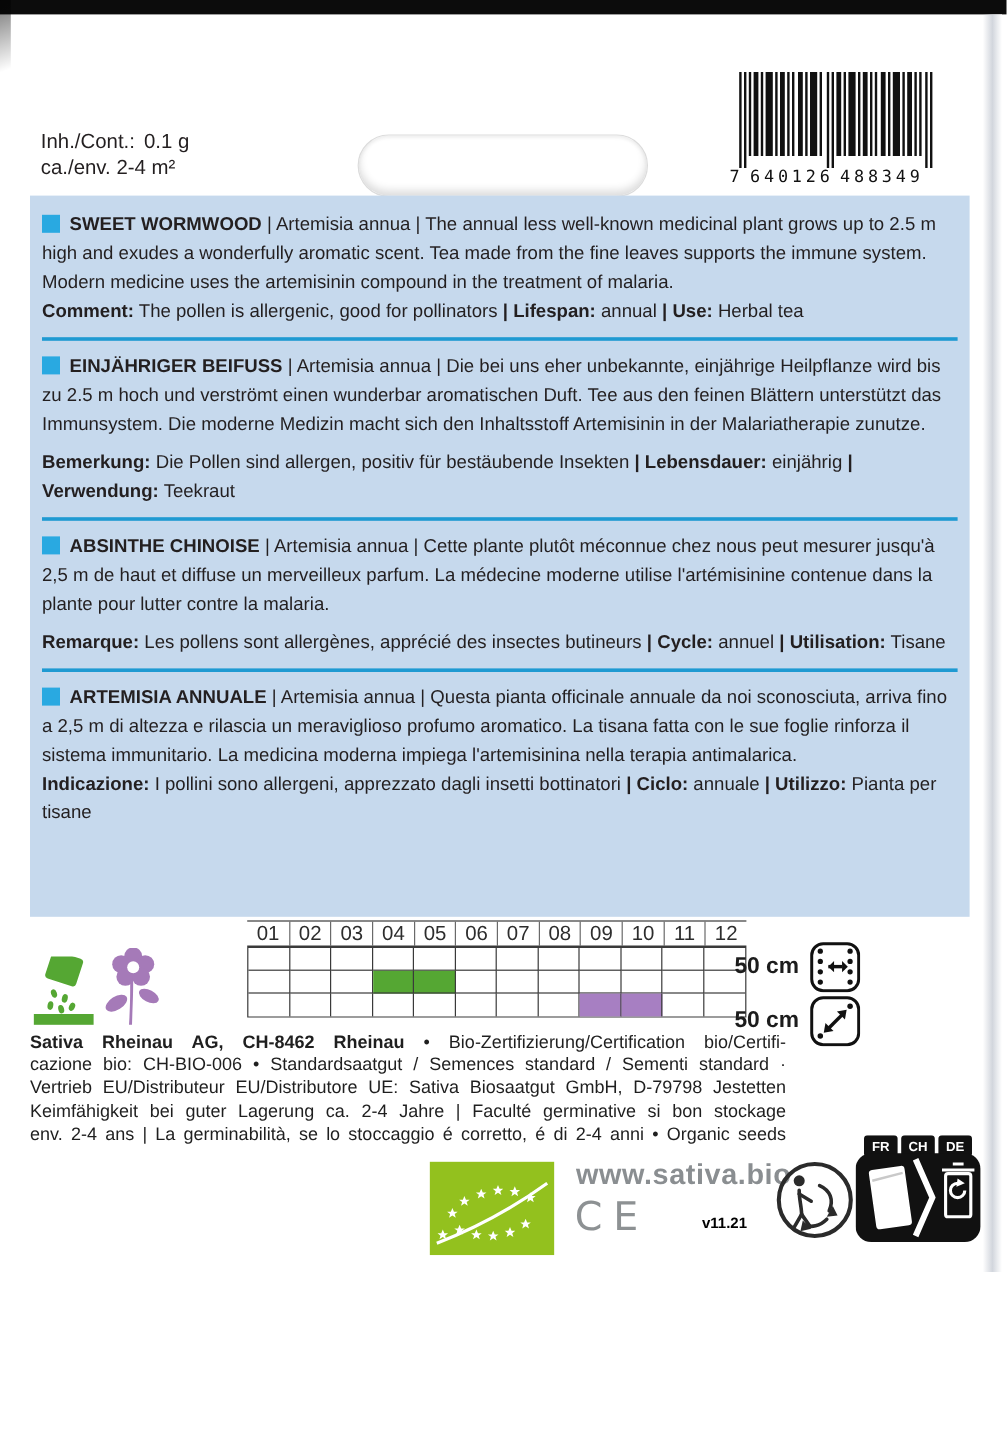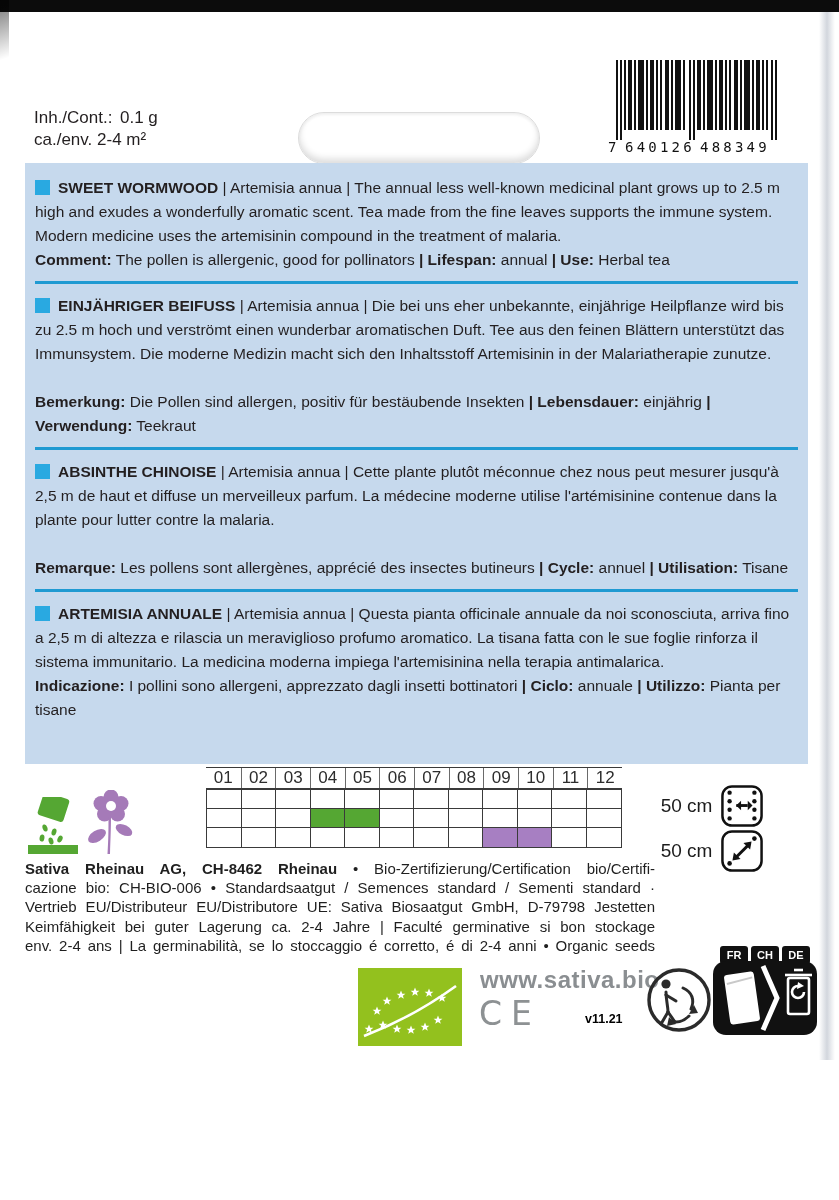--- a/index.html
+++ b/index.html
@@ -21,21 +21,21 @@
   .pill{position:absolute;left:298px;top:112px;width:240px;height:50px;background:#fff;
     border:1px solid #dcdcdc;border-radius:26px;
     box-shadow:inset 0 -4px 7px rgba(0,0,0,.14), inset 0 2px 3px rgba(0,0,0,.05);}
   .barcode{position:absolute;left:608px;top:60px;}
 
   
   .bluepanel{position:absolute;left:25px;top:163px;width:783px;height:601px;background:#c6d9ed;
     box-sizing:border-box;padding:13px 10px 0 10px;overflow:hidden;}
   .section p{margin:0;font-size:15.5px;line-height:24px;}
   .section .note{margin-top:0;}
-  .section.gap-note .note{margin-top:24px;}
+  .section.gap-note .note{margin-top:8px;}
   .sq{display:inline-block;width:15px;height:15px;background:#29a9e1;margin-right:8px;transform:translateY(2px);}
   .b{font-weight:700;}
   hr.rule{border:none;border-top:3px solid #1f9ad2;margin:9px 0 10px 0;}
 
   
   .cal-head{position:absolute;left:206px;top:767px;width:416px;height:21px;display:grid;
     grid-template-columns:repeat(12,1fr);box-sizing:border-box;border-top:1.5px solid #3a3a3a;}
   .cal-head-cell{display:flex;align-items:center;justify-content:center;font-size:17px;color:#2d2d2d;height:100%;}
   .cal-head-cell + .cal-head-cell{border-left:1px solid #6a6a6a;}
   .cal-body{position:absolute;left:206px;top:788px;width:416px;height:60px;display:grid;
@@ -45,21 +45,21 @@
   .cal-cell:nth-child(12n){border-right:none;}
   .cal-cell:nth-child(n+25){border-bottom:none;}
 
   .icon-abs{position:absolute;}
 
   
   .addr{position:absolute;left:25px;top:859px;width:630px;font-size:15px;line-height:19.2px;color:#1f1f1f;}
   .addr .line{text-align:justify;text-align-last:justify;white-space:normal;}
 
   
-  .spacing-row{position:absolute;width:200px;height:44px;display:flex;align-items:center;justify-content:center;gap:9px;}
+  .spacing-row{position:absolute;width:200px;height:44px;display:flex;align-items:center;justify-content:flex-start;gap:9px;font-weight:bold;}
   .spacing-row .lab{font-size:19px;color:#1c1c1c;}
   .sp1{left:612px;top:784px;} .sp2{left:612px;top:829px;} .sp3{left:612px;top:874px;}
 
   
   .eu-logo{position:absolute;left:358px;top:968px;}
   .url{position:absolute;left:480px;top:966px;font-size:24px;font-weight:700;color:#8a8e91;letter-spacing:.5px;}
   .ce{position:absolute;left:479px;top:994px;font-size:33px;color:#8d9193;letter-spacing:9px;font-family:"DejaVu Sans",sans-serif;}
   .ver{position:absolute;left:585px;top:1012px;font-size:12.5px;color:#000000;font-weight:bold;}
   .botname{position:absolute;left:62px;top:1002px;font-size:19px;line-height:25px;color:#1e1e1e;}
   .botname .it{font-style:italic;}

